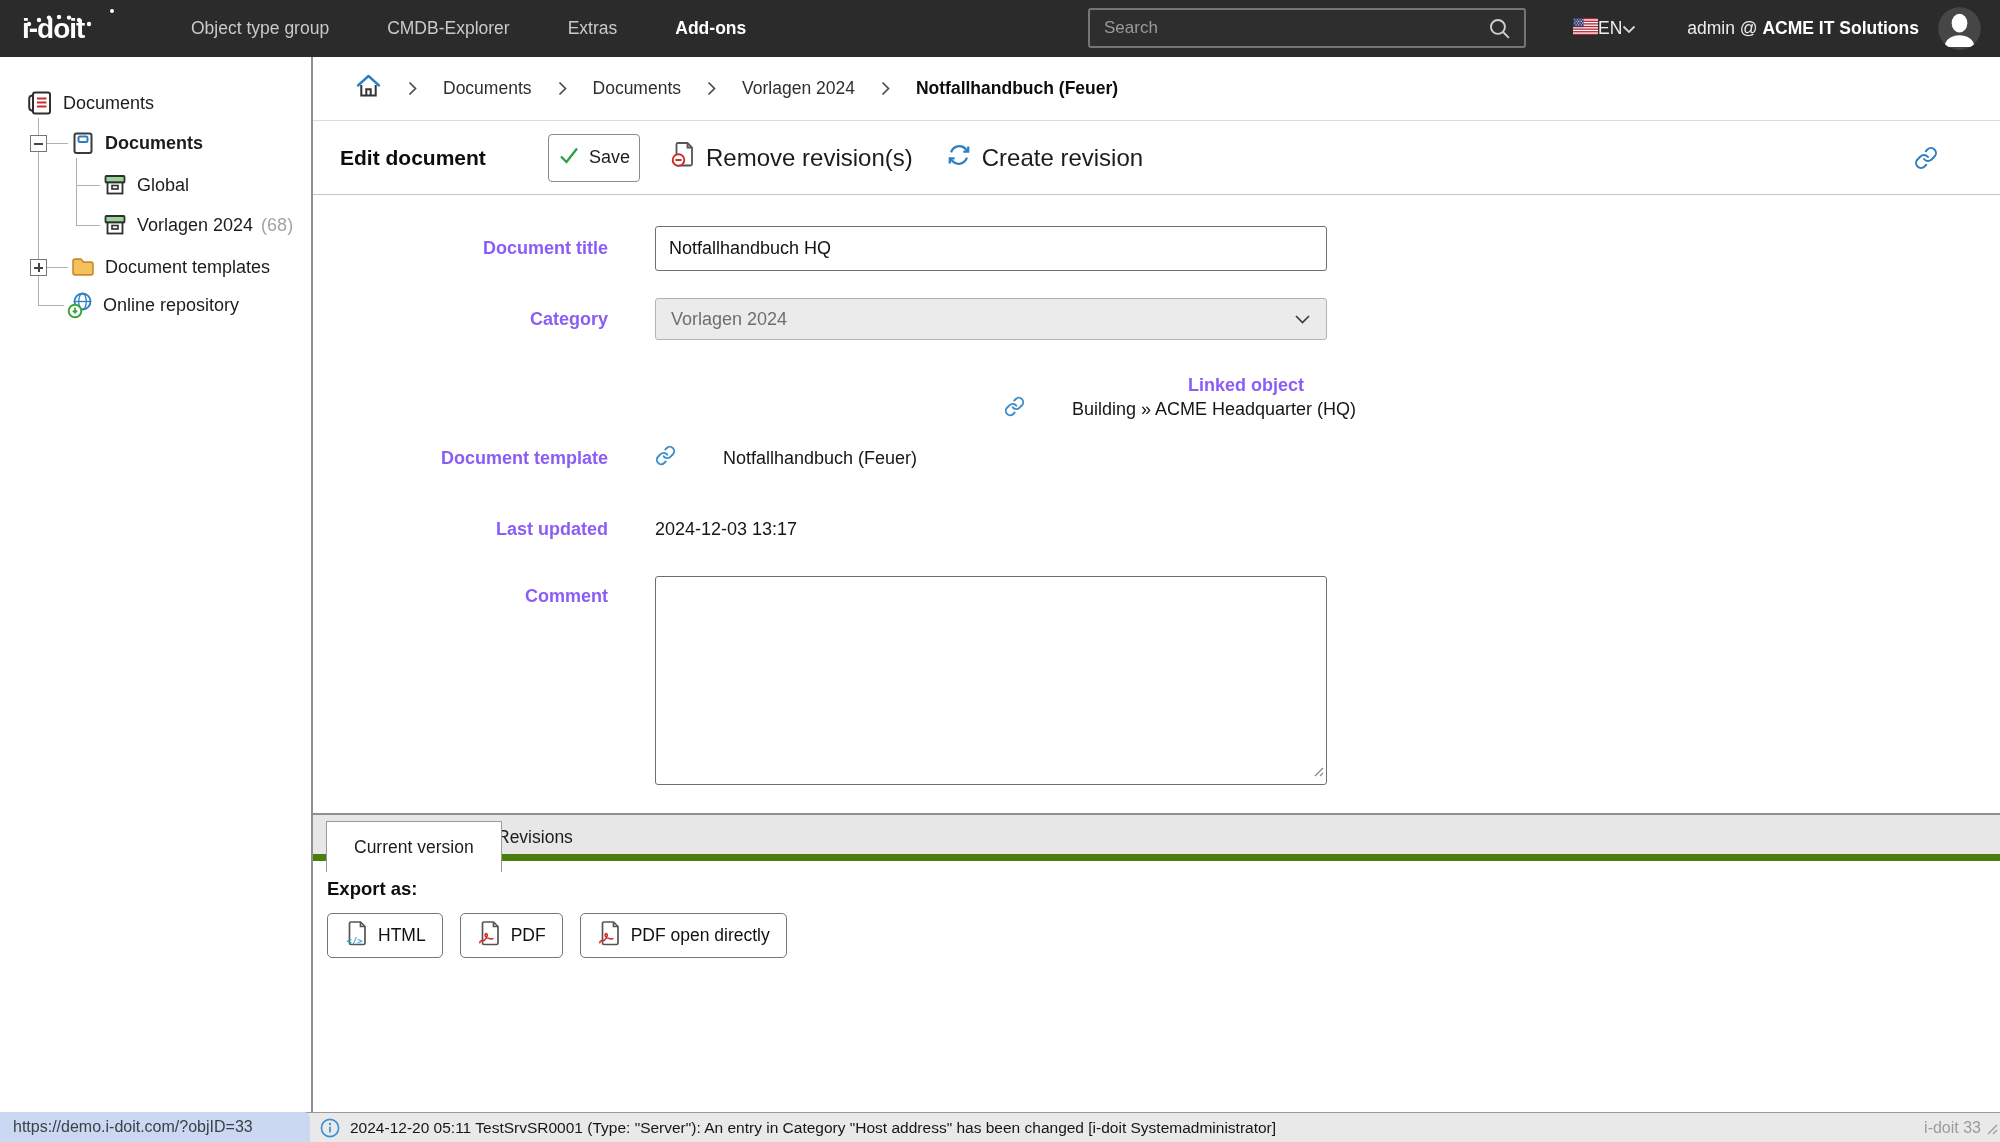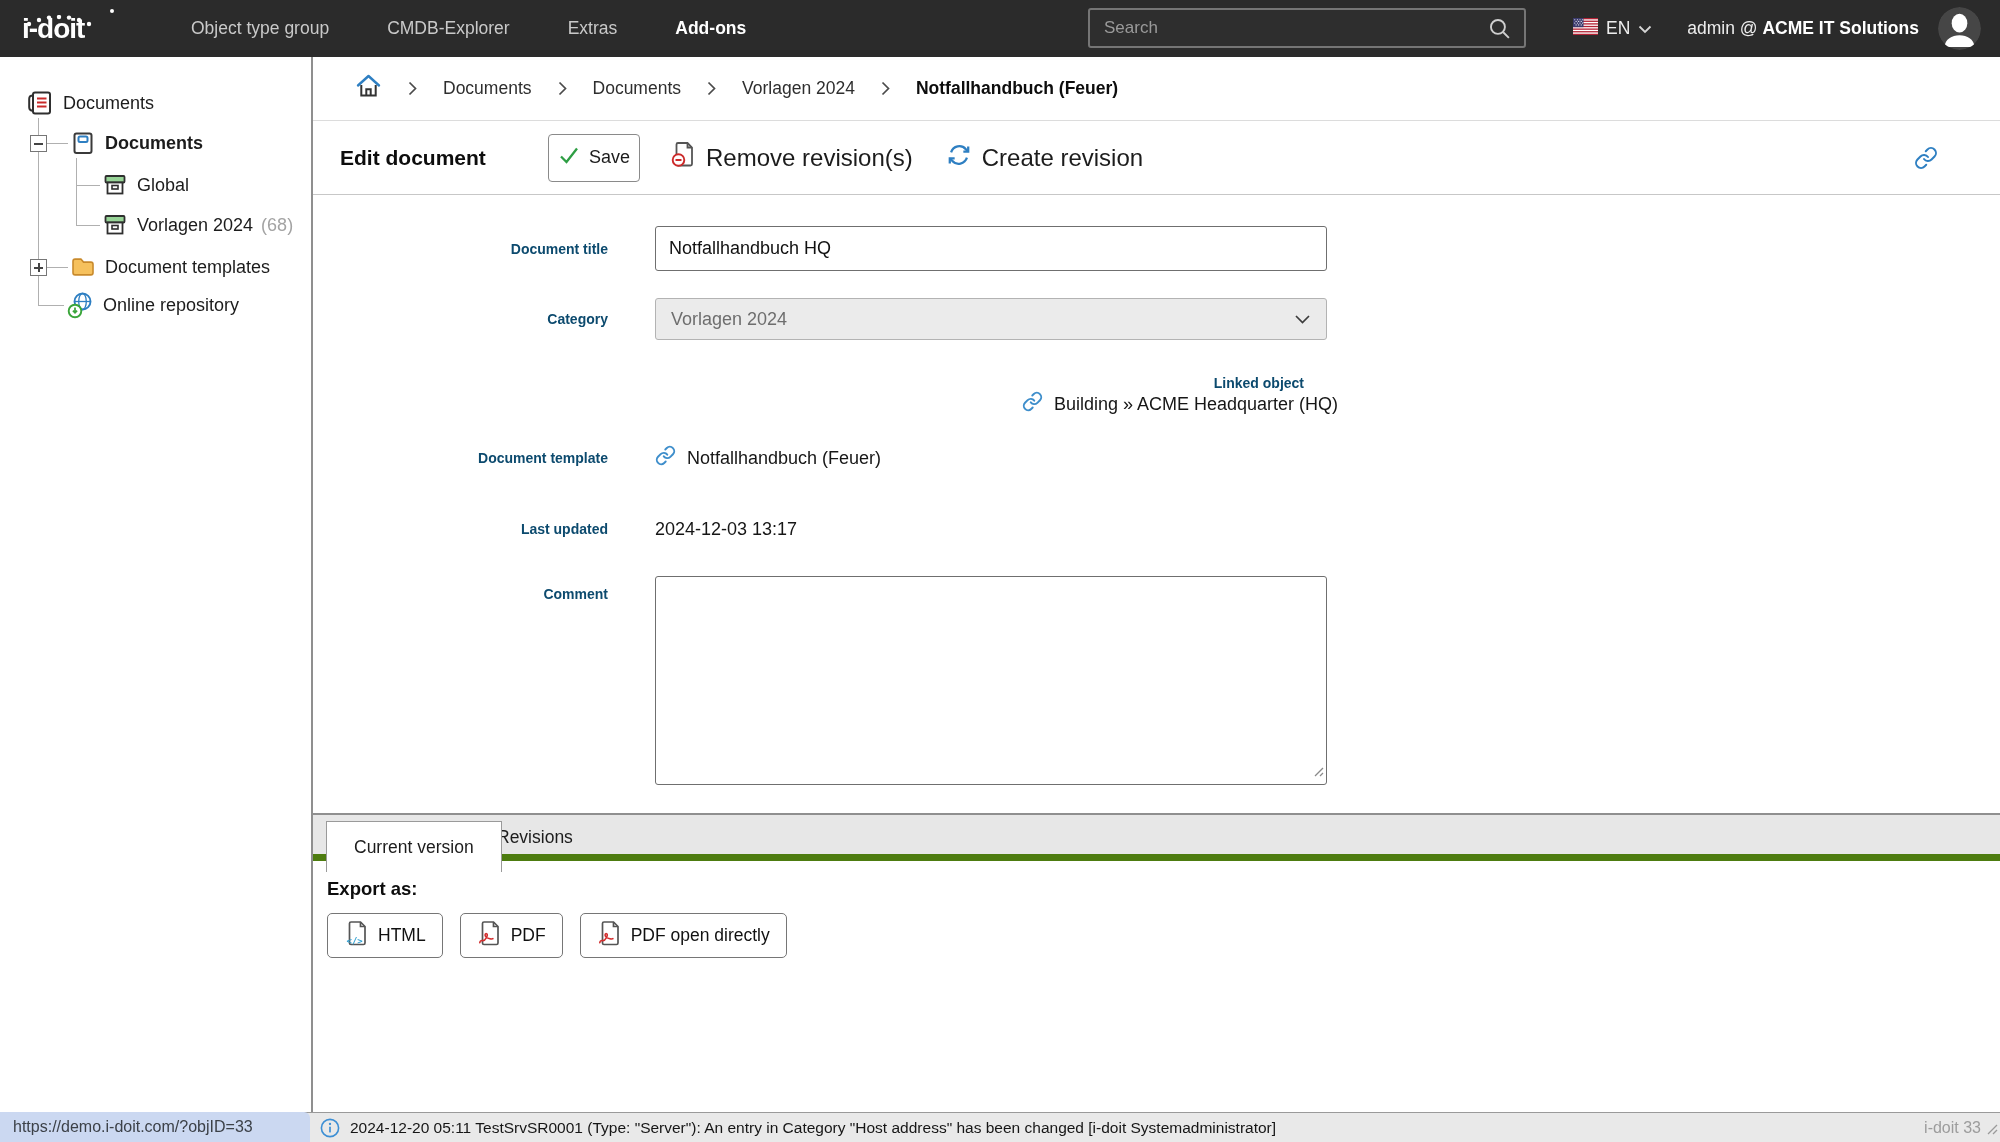--- a/index.html
+++ b/index.html
@@ -24,21 +24,21 @@
   .topnav-item { color:#c9c9c9; font-size:17.5px; padding:0 29px; cursor:pointer; }
   .topnav-item.active { color:#fff; font-weight:bold; }
   .search-box { position:absolute; left:1088px; top:8px; width:438px; height:40px;
     border:2px solid #757575; border-radius:3px; display:flex; align-items:center;
     background:#2e2e2e; }
   .search-box input { flex:1; border:none; background:transparent; outline:none;
     color:#ddd; font-size:17px; padding:0 14px; font-family:"Liberation Sans",sans-serif; }
   .search-box input::placeholder { color:#9a9a9a; }
   .search-box .mag { margin-right:12px; display:flex; }
   .lang { position:absolute; left:1573px; top:0; height:57px; display:flex;
-    align-items:center; gap:8px; color:#ededed; font-size:17.5px; cursor:pointer; }
+    align-items:center; gap:0; color:#ededed; font-size:17.5px; cursor:pointer; }
   .userinfo { position:absolute; right:81px; top:0; height:57px; display:flex;
     align-items:center; color:#ededed; font-size:17.5px; white-space:pre; }
   .userinfo b { color:#fff; }
   .avatar { position:absolute; left:1938px; top:7px; width:43px; height:43px;
     border-radius:50%; overflow:hidden; cursor:pointer; }
 
   
   .app { display:flex; height:1055px; }
   .sidebar { width:313px; background:#fff; border-right:2px solid #8f8f8f;
     position:relative; flex-shrink:0; }
@@ -74,30 +74,30 @@
   .tool-link { display:flex; align-items:center; gap:10px; font-size:24px;
     color:#1c1c1c; cursor:pointer; }
   .tool-link.remove { margin-left:31px; }
   .tool-link.create { margin-left:33px; }
   .link-right { margin-left:auto; margin-right:62px; display:flex; cursor:pointer; }
 
   
   .form-area { padding-top:31px; }
   .form-row { display:flex; align-items:center; }
   .form-label { width:295px; flex-shrink:0; text-align:right; font-weight:bold;
-    font-size:14px; color:#0c4a6e; }
+    font-size:18px; color:#8b5cf6; }
   .form-ctl { margin-left:32px; display:flex; align-items:center;padding-left:15px; }
   .text-input { width:672px; height:45px; border:1.5px solid #6f6f6f; border-radius:3px;
     font-size:18px; color:#111; padding:0 13px; outline:none;
     font-family:"Liberation Sans",sans-serif; }
   .select-box { width:672px; height:42px; background:#ebebeb; border:1px solid #b3b3b3;
     border-radius:3px; display:flex; align-items:center; justify-content:space-between;
     padding:0 15px; font-size:18px; color:#6e6e6e; cursor:default; }
   .linked-val { display:flex; align-items:center; gap:11px; font-size:18px; color:#161616; }
-  .linked-val .txt { cursor:pointer; }
+  .linked-val .txt { cursor:pointer;margin-left:36px; }
   .plain-val { font-size:18px; color:#161616; }
   .comment-row { align-items:flex-start; }
   .comment-row .form-label { padding-top:10px; }
   .comment-box { width:672px; height:209px; border:1.5px solid #6f6f6f; border-radius:3px;
     resize:none; outline:none; font-family:"Liberation Sans",sans-serif; font-size:18px;
     padding:8px 12px; position:relative; background:#fff; }
   .comment-wrap { position:relative; }
   .grip { position:absolute; right:3px; bottom:4px; pointer-events:none; }
 
   

